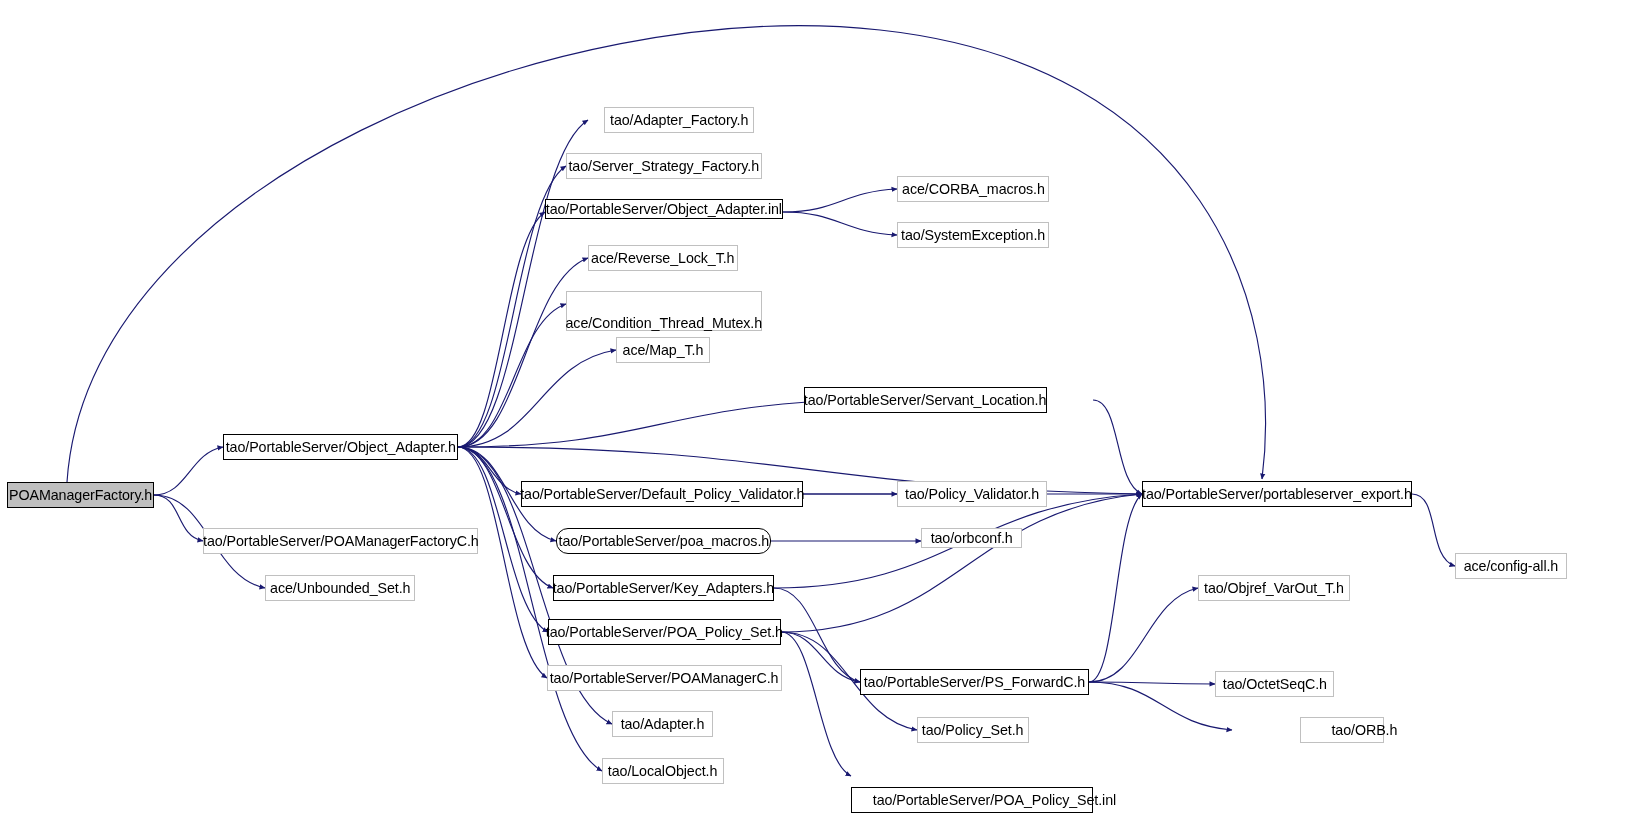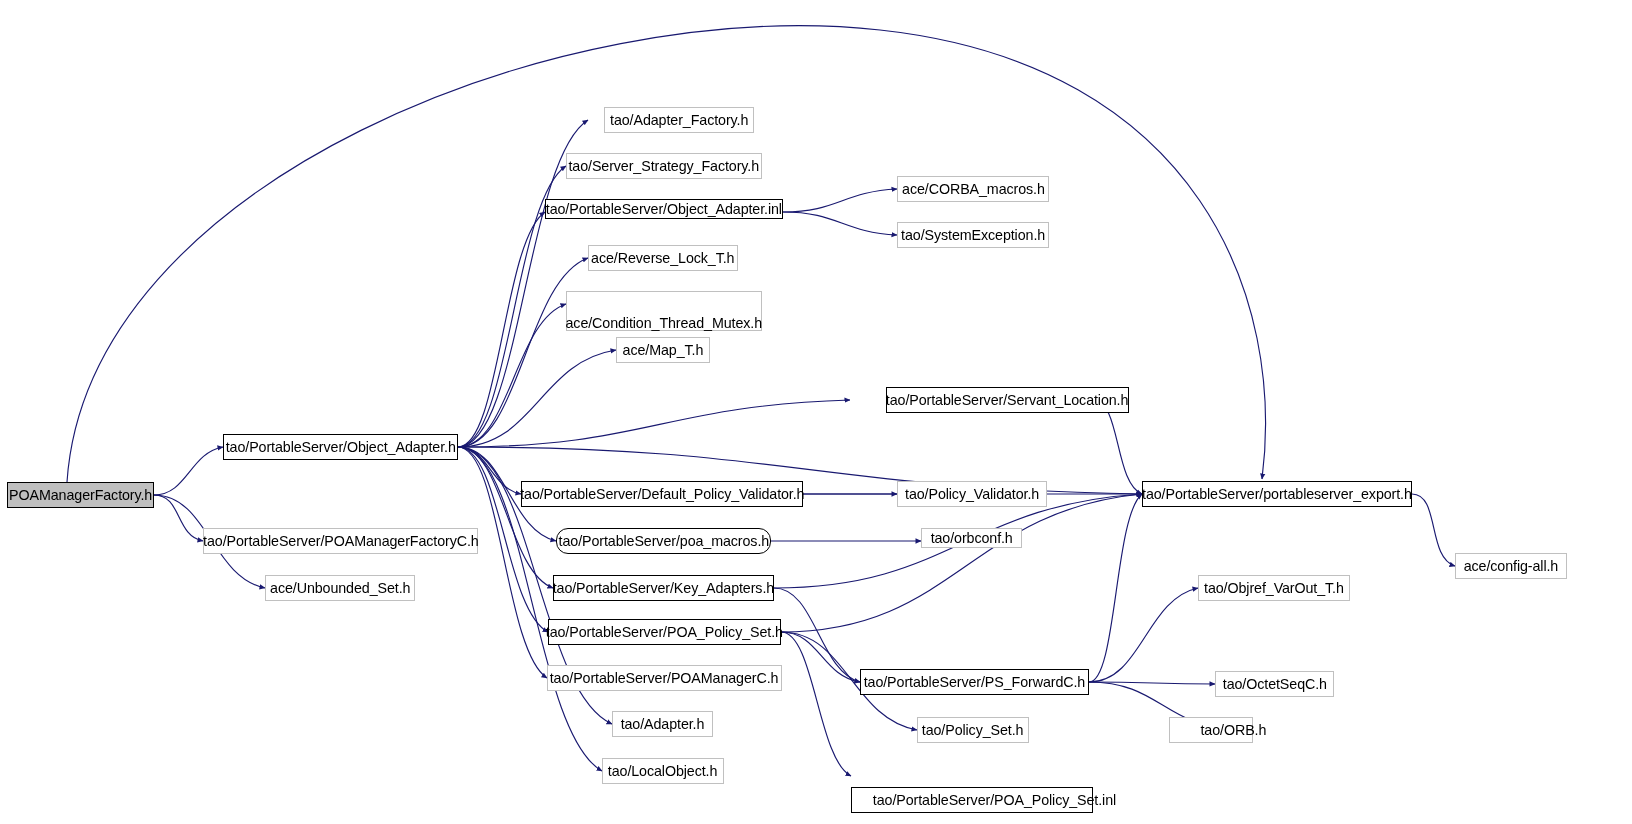--- a/index.html
+++ b/index.html
@@ -129,21 +129,21 @@
       </div>
       <div class="gnode " style="left: 588px; top: 245px; width: 150px; height: 26px;">
         <span class="lbl">ace/Reverse_Lock_T.h</span>
       </div>
       <div class="gnode " style="left: 566px; top: 291px; width: 196px; height: 40px; align-items: flex-end;">
         <span class="lbl">ace/Condition_Thread_Mutex.h</span>
       </div>
       <div class="gnode " style="left: 616px; top: 337px; width: 94px; height: 26px;">
         <span class="lbl">ace/Map_T.h</span>
       </div>
-      <div class="gnode bold" style="left: 886px; top: 387px; width: 243px; height: 26px;">
+      <div class="gnode bold" style="left: 804px; top: 387px; width: 243px; height: 26px;">
         <span class="lbl">tao/PortableServer/Servant_Location.h</span>
       </div>
       <div class="gnode bold" style="left: 1142px; top: 481px; width: 270px; height: 26px;">
         <span class="lbl">tao/PortableServer/portableserver_export.h</span>
       </div>
       <div class="gnode bold" style="left: 521px; top: 481px; width: 282px; height: 26px;">
         <span class="lbl">tao/PortableServer/Default_Policy_Validator.h</span>
       </div>
       <div class="gnode " style="left: 897px; top: 481px; width: 150px; height: 26px;">
         <span class="lbl">tao/Policy_Validator.h</span>
@@ -174,21 +174,21 @@
       </div>
       <div class="gnode " style="left: 1215px; top: 671px; width: 119px; height: 26px;">
         <span class="lbl">tao/OctetSeqC.h</span>
       </div>
       <div class="gnode " style="left: 612px; top: 711px; width: 101px; height: 26px;">
         <span class="lbl">tao/Adapter.h</span>
       </div>
       <div class="gnode " style="left: 917px; top: 717px; width: 112px; height: 26px;">
         <span class="lbl">tao/Policy_Set.h</span>
       </div>
-      <div class="gnode " style="left: 1169px; top: 717px; width: 84px; height: 26px; padding-left: 44px;">
+      <div class="gnode " style="left: 1300px; top: 717px; width: 84px; height: 26px; padding-left: 44px;">
         <span class="lbl">tao/ORB.h</span>
       </div>
       <div class="gnode " style="left: 602px; top: 758px; width: 122px; height: 26px;">
         <span class="lbl">tao/LocalObject.h</span>
       </div>
       <div class="gnode bold" style="left: 851px; top: 787px; width: 242px; height: 26px; padding-left: 44px;">
         <span class="lbl">tao/PortableServer/POA_Policy_Set.inl</span>
       </div>
     </div>
 </div>

